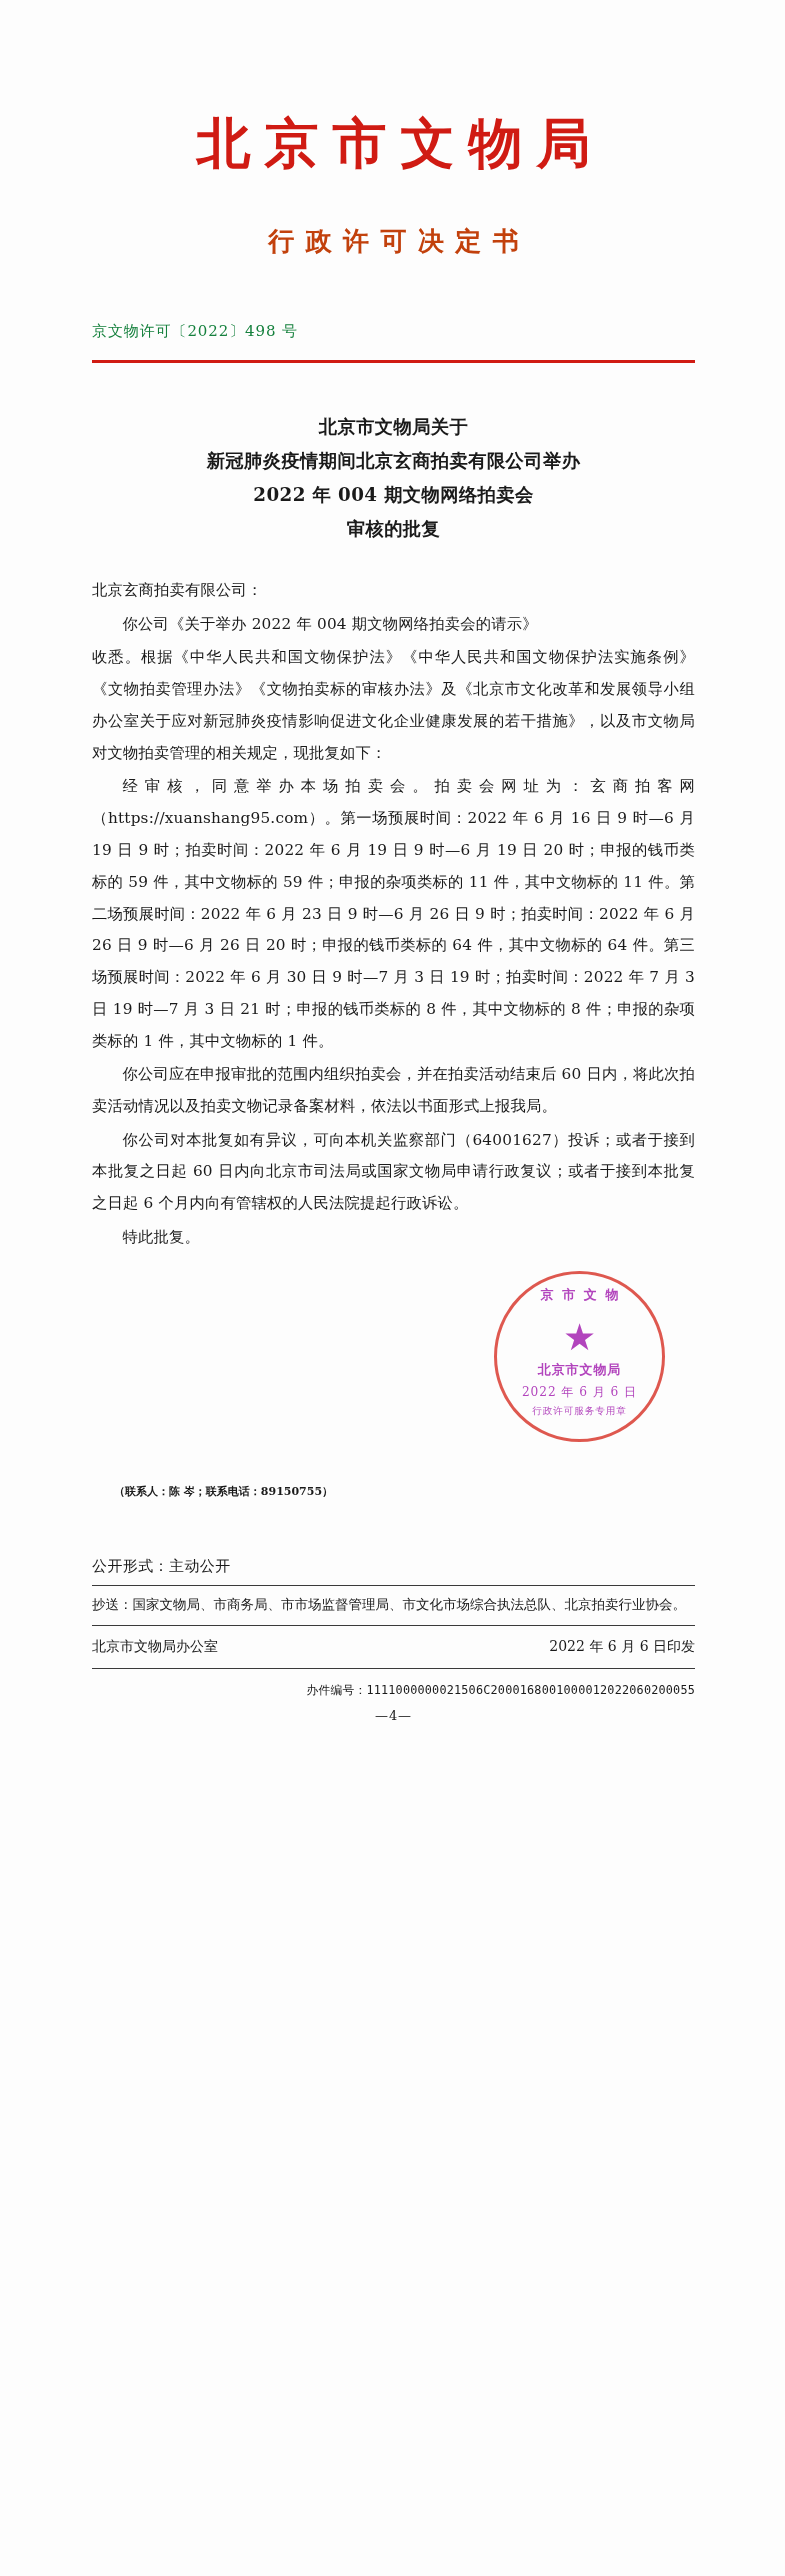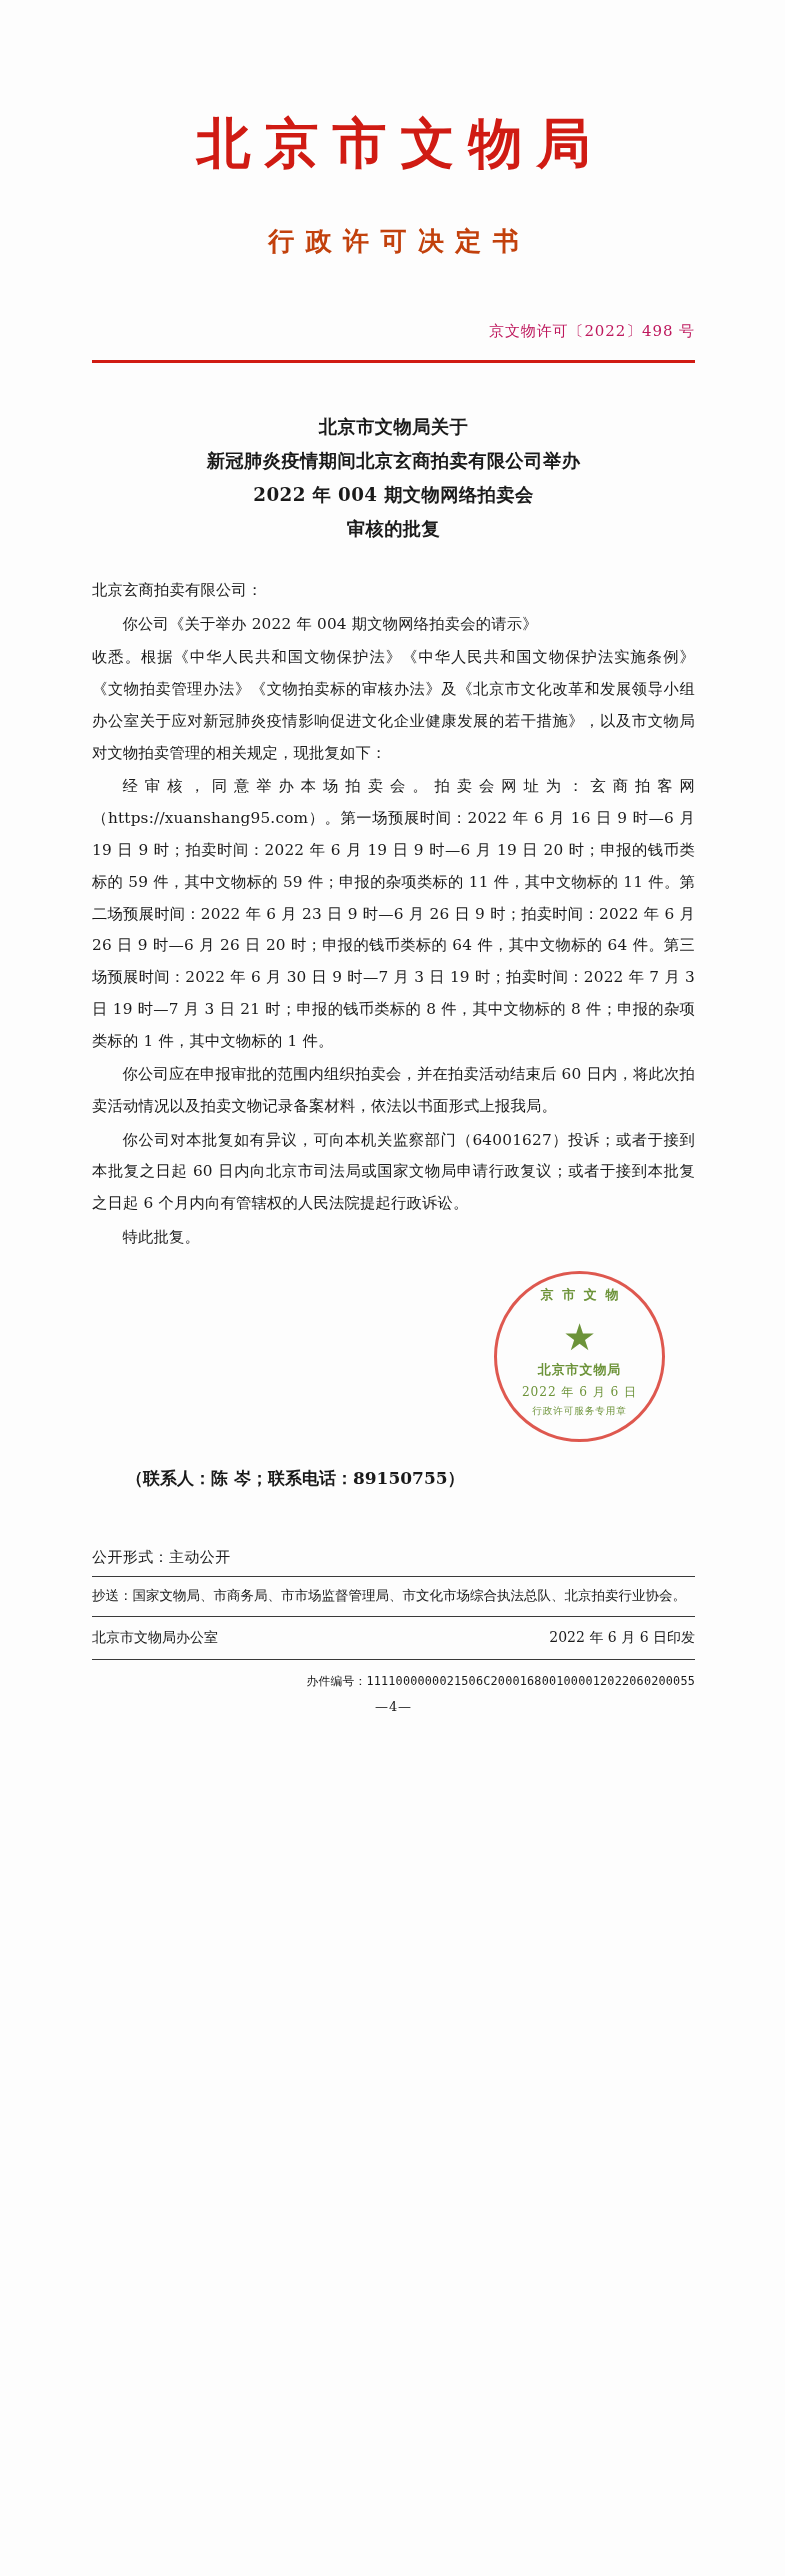--- a/index.html
+++ b/index.html
@@ -47,24 +47,24 @@
   .doc-kind {
     margin-top: 51px;
     color: #c2410c;
     font-size: 26px;
     letter-spacing: 11.4px;
     font-weight: 700;
     text-indent: 11.4px;
   }
   .doc-number {
     margin-top: 63px;
-    text-align: right;
+    text-align: left;
     font-size: 15px;
     letter-spacing: 0.9px;
-    color: #be185d;
+    color: #15803d;
   }
   .red-rule {
     margin: 19px 0 0 0;
     height: 2.6px;
     background: #d01b13;
     width: 100%;
   }
 
   
   .doc-title {
@@ -99,21 +99,21 @@
   }
   .seal {
     position: absolute;
     right: 30px;
     top: 15.7px;
     width: 171px;
     height: 171px;
     border: 3.5px solid #d8352a;
     border-radius: 50%;
     opacity: 0.82;
-    color: #4d7c0f;
+    color: #a21caf;
     box-sizing: border-box;
   }
   .seal .arc-top {
     position: absolute;
     top: 12.2px;
     left: 0;
     width: 100%;
     text-align: center;
     font-size: 13px;
     letter-spacing: 8.7px;
@@ -150,24 +150,24 @@
   .seal .line4 {
     position: absolute;
     top: 131px;
     left: 0;
     width: 100%;
     text-align: center;
     font-size: 9.6px;
     letter-spacing: 0.9px;
   }
   .contact-line {
-    font-size: 17px;
+    font-size: 11px;
     font-weight: 700;
     text-indent: 2em;
-    margin-top: 2px;
+    margin-top: 19px;
   }
 
   
   .footer {
     margin-top: 58px;
     font-size: 14px;
   }
   .disclosure {
     font-weight: 400;
     font-size: 15px;

